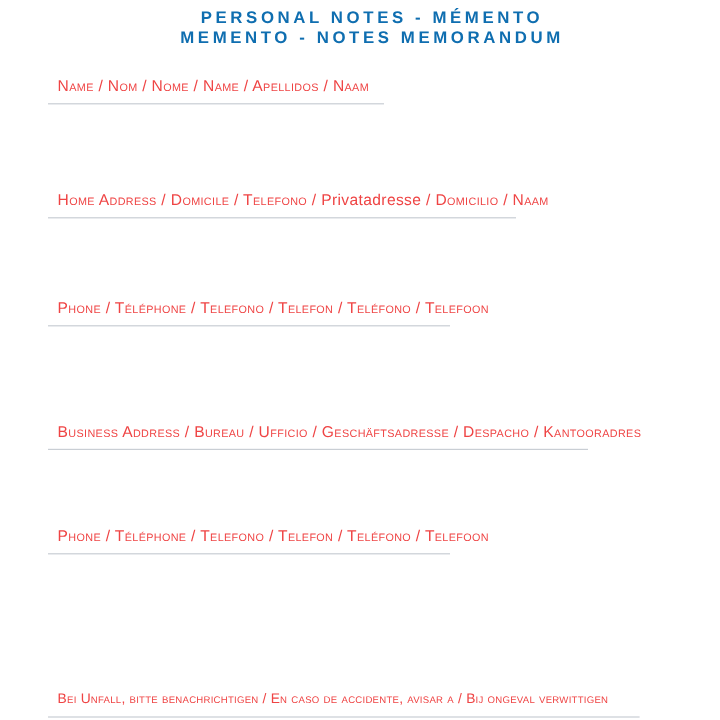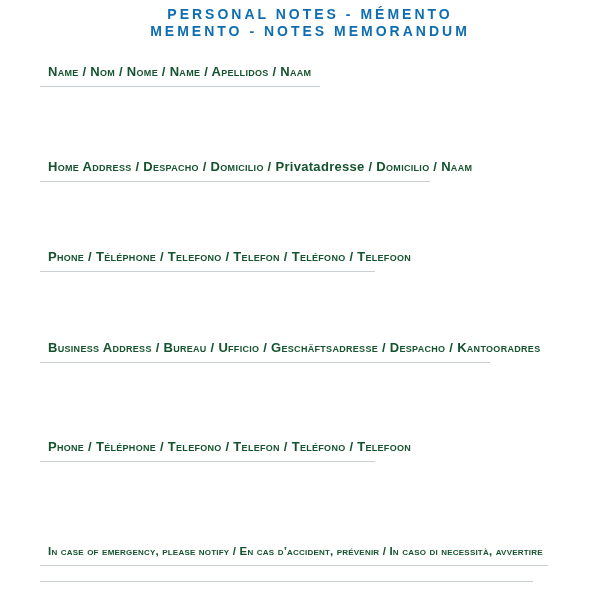--- a/index.html
+++ b/index.html
@@ -23,27 +23,26 @@
     line-height: 17px;
     letter-spacing: 3px;
     white-space: nowrap;
   }
   .field {
     position: absolute;
     left: 40px;
   }
   .field-label {
     font-variant: small-caps;
-    color: #14532d;
+    color: #ef4444;
     font-size: 13px;
     letter-spacing: 0.3px;
     line-height: 16px;
     padding-left: 8px;
     white-space: nowrap;
-    font-weight: bold;
   }
   .field-label .plaincase { font-variant: normal; }
   .field-rule {
     height: 0;
     border-bottom: 1px solid #c9ced4;
     margin-top: 6px;
   }
   .field.small .field-label { font-size: 11.5px; letter-spacing: 0.2px; }
   
   .w-name     .field-rule { width: 280px; }
@@ -62,41 +61,38 @@
     <div>PERSONAL NOTES - MÉMENTO</div>
     <div>MEMENTO - NOTES MEMORANDUM</div>
   </div>
 
   <div class="field w-name" style="top:64px">
     <div class="field-label">Name / Nom / Nome / Name / Apellidos / Naam</div>
     <div class="field-rule"></div>
   </div>
 
   <div class="field w-home" style="top:159px">
-    <div class="field-label"><span>Home Address / Despacho / Domicilio / </span><span class="plaincase">Privatadresse</span><span> / Domicilio / Naam</span></div>
+    <div class="field-label"><span>Home Address / Domicile / Telefono / </span><span class="plaincase">Privatadresse</span><span> / Domicilio / Naam</span></div>
     <div class="field-rule"></div>
   </div>
 
   <div class="field w-phone" style="top:249px">
     <div class="field-label">Phone / Téléphone / Telefono / Telefon / Teléfono / Telefoon</div>
     <div class="field-rule"></div>
   </div>
 
-  <div class="field w-business" style="top:340px">
+  <div class="field w-business" style="top:352px">
     <div class="field-label">Business Address / Bureau / Ufficio / Geschäftsadresse / Despacho / Kantooradres</div>
     <div class="field-rule"></div>
   </div>
 
   <div class="field w-phone" style="top:439px">
     <div class="field-label">Phone / Téléphone / Telefono / Telefon / Teléfono / Telefoon</div>
     <div class="field-rule"></div>
   </div>
 
-  <div class="field small w-emerg1" style="top:543px">
-    <div class="field-label">In case of emergency, please notify / En cas d’accident, prévenir / In caso di necessità, avvertire</div>
-    <div class="field-rule"></div>
-  </div>
 
   <div class="field small w-emerg2" style="top:575px">
+    <div class="field-label">Bei Unfall, bitte benachrichtigen / En caso de accidente, avisar a / Bij ongeval verwittigen</div>
     <div class="field-rule"></div>
   </div>
 
 </div>
 
 </body></html>

